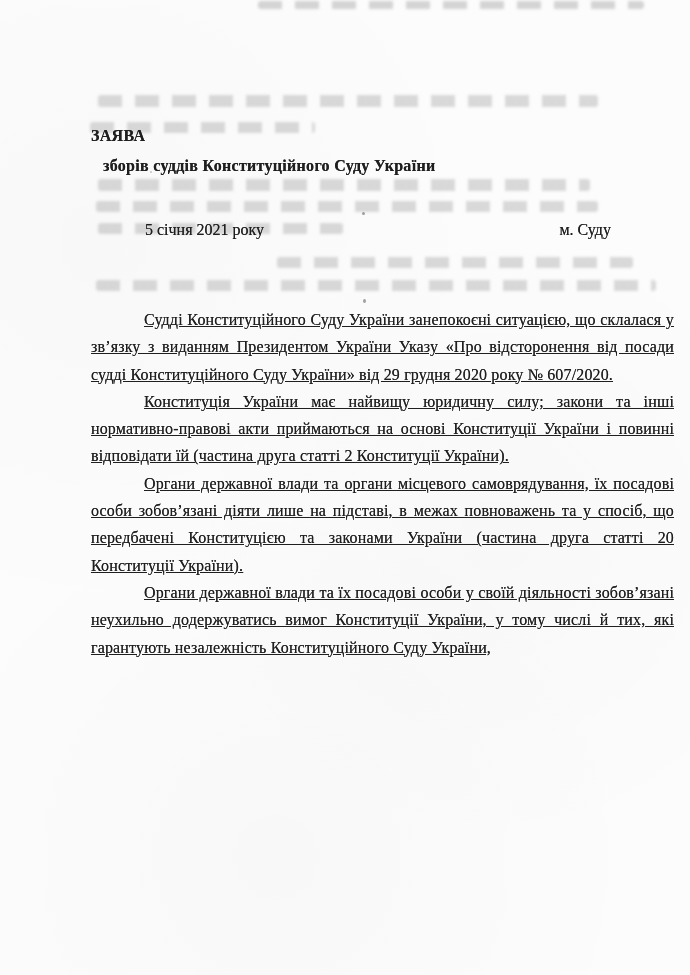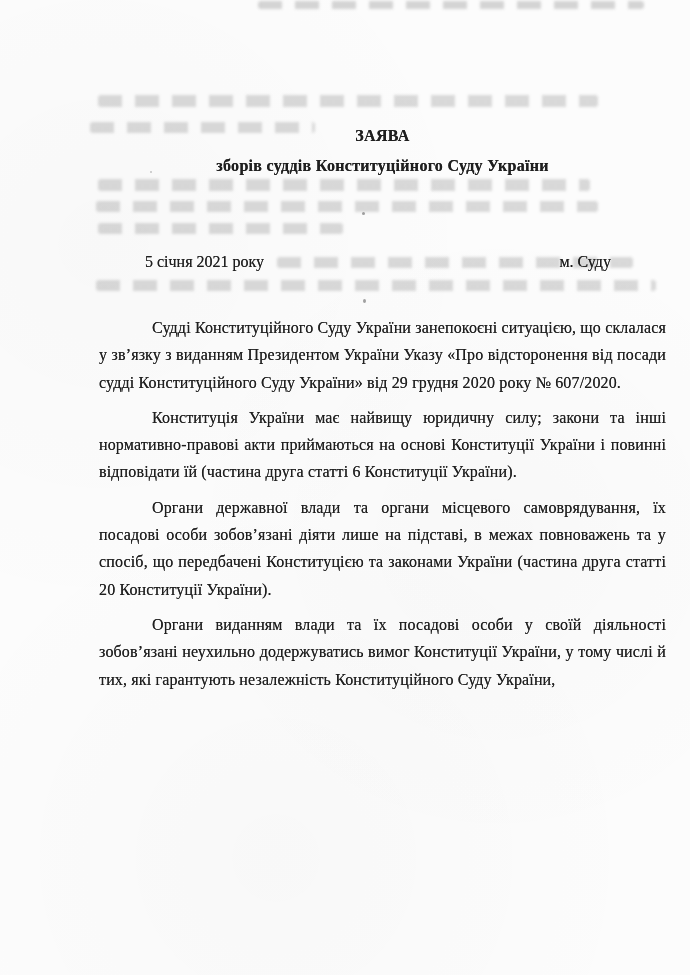--- a/index.html
+++ b/index.html
@@ -44,34 +44,33 @@
   }
   .s1 { left: 362px; top: 212px; width: 3px; height: 3px; }
   .s2 { left: 363px; top: 299px; width: 3px; height: 4px; }
   .s3 { left: 150px; top: 171px; width: 2px; height: 2px; opacity: .6; }
 
   .heading {
     position: absolute;
     left: 91px;
     top: 127px;
     width: 583px;
-    text-align: center;
     font-weight: bold;
     font-size: 16px;
     line-height: 18px;
     letter-spacing: 0.3px;
     text-shadow: 0 0 0.5px rgba(25,25,25,0.85);
   }
   .doc-title { margin: 0 0 12px 0; }
-  .doc-subtitle { margin: 0; }
+  .doc-subtitle { margin: 12px; }
 
   .dateline {
     position: absolute;
     left: 91px;
-    top: 252px;
+    top: 220px;
     width: 583px;
     box-sizing: border-box;
     padding-left: 54px;
     padding-right: 63px;
     display: flex;
     justify-content: space-between;
     font-size: 16px;
     line-height: 20px;
     text-shadow: 0 0 0.4px rgba(25,25,25,0.8);
   }
@@ -81,22 +80,23 @@
     left: 91px;
     top: 306px;
     width: 583px;
     font-size: 16px;
     line-height: 27.3px;
     text-align: justify;
     letter-spacing: 0.15px;
     text-shadow: 0 0 0.45px rgba(25,25,25,0.8);
   }
   .body-text p {
-    margin: 8px;
+    margin: 0;
     text-indent: 53px;
+    text-decoration: underline;
   }
 </style>
 </head>
 <body>
 
 <div class="page">
 
   <div class="ghost g0"></div>
   <div class="ghost g1"></div>
   <div class="ghost g2"></div>
@@ -115,18 +115,18 @@
     <div class="doc-subtitle">зборів суддів Конституційного Суду України</div>
   </div>
 
   <div class="dateline">
     <span>5 січня 2021 року</span>
     <span>м. Суду</span>
   </div>
 
   <div class="body-text">
     <p>Судді Конституційного Суду України занепокоєні ситуацією, що склалася у зв’язку з виданням Президентом України Указу «Про відсторонення від посади судді Конституційного Суду України» від 29 грудня 2020 року № 607/2020.</p>
-    <p>Конституція України має найвищу юридичну силу; закони та інші нормативно-правові акти приймаються на основі Конституції України і повинні відповідати їй (частина друга статті 6 Конституції України).</p>
+    <p>Конституція України має найвищу юридичну силу; закони та інші нормативно-правові акти приймаються на основі Конституції України і повинні відповідати їй (частина друга статті 2 Конституції України).</p>
     <p>Органи державної влади та органи місцевого самоврядування, їх посадові особи зобов’язані діяти лише на підставі, в межах повноважень та у спосіб, що передбачені Конституцією та законами України (частина друга статті 20 Конституції України).</p>
-    <p>Органи виданням влади та їх посадові особи у своїй діяльності зобов’язані неухильно додержуватись вимог Конституції України, у тому числі й тих, які гарантують незалежність Конституційного Суду України,</p>
+    <p>Органи державної влади та їх посадові особи у своїй діяльності зобов’язані неухильно додержуватись вимог Конституції України, у тому числі й тих, які гарантують незалежність Конституційного Суду України,</p>
   </div>
 
 </div>
 
 </body></html>

